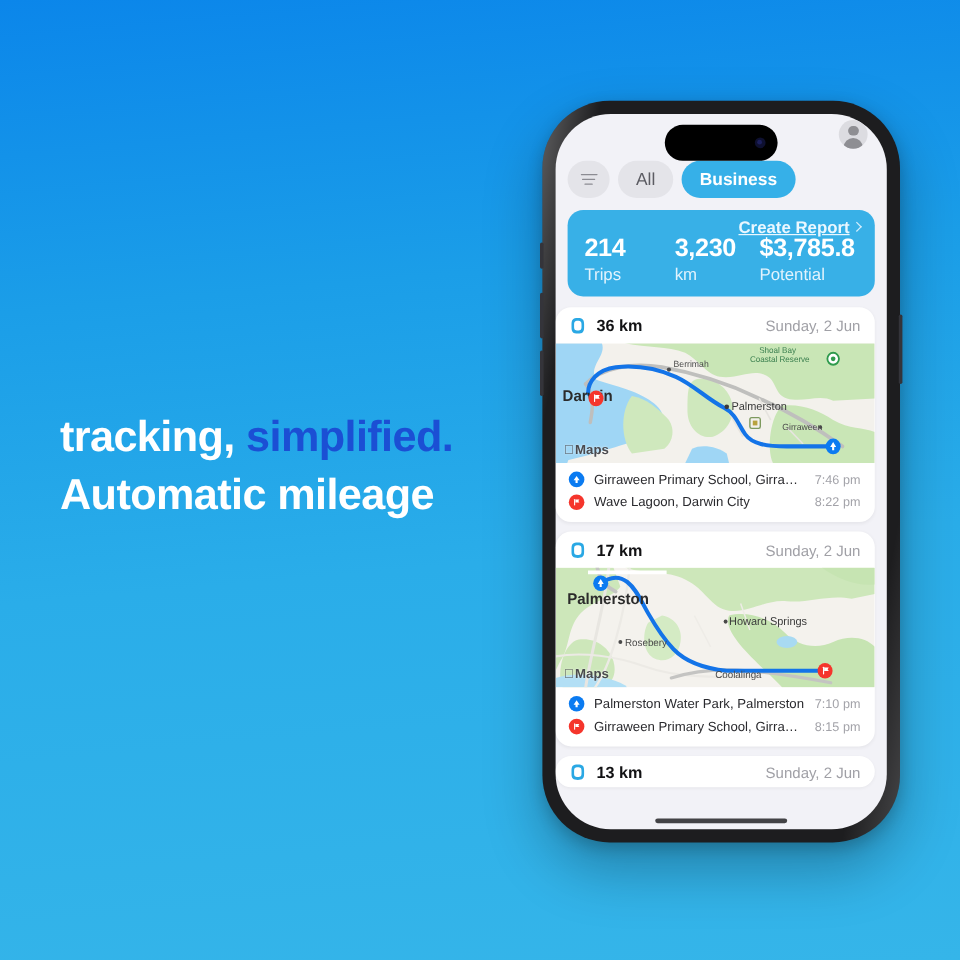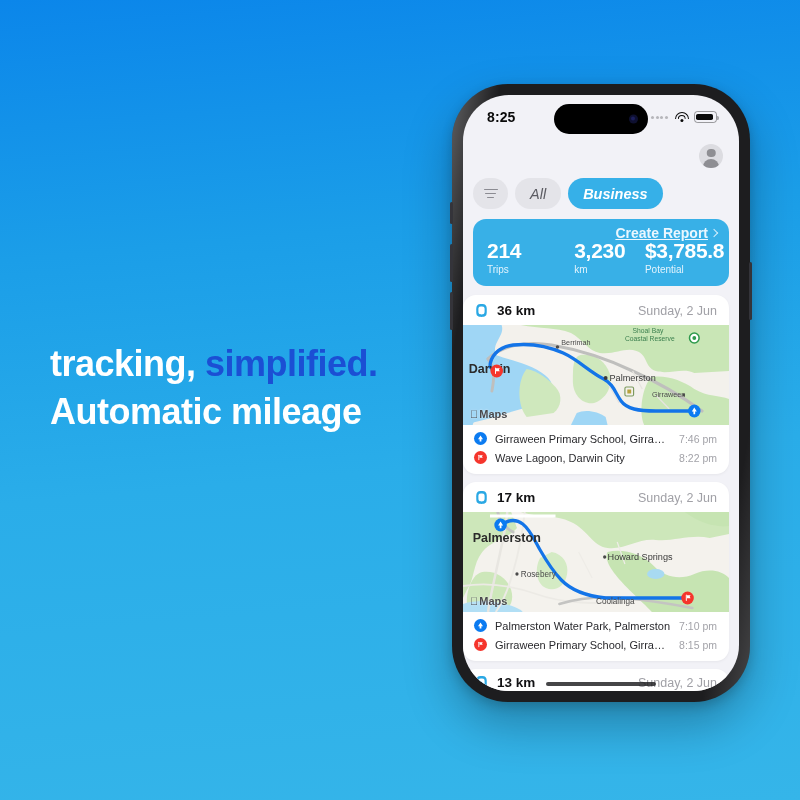--- a/index.html
+++ b/index.html
@@ -87,21 +87,21 @@
 
   .topbar { height:34px; display:flex; justify-content:flex-end; align-items:center; padding-right:16px; }
   .avatar {
     width:24px; height:24px; border-radius:50%; background:#dcdce1;
     position:relative; overflow:hidden; flex:none;
   }
   .avatar .head { position:absolute; left:50%; top:4.5px; transform:translateX(-50%); width:8.5px; height:8.5px; border-radius:50%; background:#8e8e93; }
   .avatar .body { position:absolute; left:50%; top:14.5px; transform:translateX(-50%); width:16px; height:12px; border-radius:8px 8px 0 0; background:#8e8e93; }
 
   
-  .pills { display:flex; gap:7px; padding:5px 0 10px 10px; align-items:center;font-style:italic; }
+  .pills { display:flex; gap:7px; padding:5px 0 10px 10px; align-items:center; }
   .pill {
     background:#e4e4e9; color:#5c5c63;
     border-radius:17px; height:31px;
     display:flex; align-items:center; justify-content:center;
     padding:0 15px; font-size:14.5px; white-space:nowrap; flex:none;
   }
   .pill.filter { width:35px; padding:0; }
   .pill.filter .lines { display:flex; flex-direction:column; gap:2.6px; align-items:center; }
   .pill.filter .lines i { display:block; height:1.6px; background:#8b8b92; border-radius:1px; }
   .pill.filter .lines i:nth-child(1){ width:14px; }
@@ -116,23 +116,23 @@
   }
   .create-report {
     position:absolute; right:12px; top:6px;
     font-size:14px; font-weight:bold; color:#eaf7ff;
     display:flex; align-items:center; gap:3px;text-decoration:underline;
   }
   .chev { width:6px; height:6px; border-right:1.6px solid #d4eefc; border-top:1.6px solid #d4eefc; transform:rotate(45deg); display:block; }
   .stats-row { display:flex; margin-top:14px; }
   .stat { flex:1; }
   .stat:nth-child(1){ flex:0 0 33%; }
-  .stat:nth-child(2){ flex:0 0 31%;margin-left:12px; }
+  .stat:nth-child(2){ flex:0 0 31%; }
   .stat-val { font-size:21px; font-weight:bold; letter-spacing:-0.3px; line-height:1.05; }
-  .stat-lbl { font-size:10px; color:#e2f3fd; margin-top:2px; }
+  .stat-lbl { font-size:14px; color:#e2f3fd; margin-top:2px; }
 
   
   .cards { padding:9px 10px 0 0; display:flex; flex-direction:column; gap:8px; }
   .card { background:#fff; border-radius:13px; overflow:hidden; box-shadow:0 1px 3px rgba(0,0,0,0.05); }
   .card-head { display:flex; align-items:center; justify-content:space-between; padding:8px 12px 7px 11px; }
   .card-head-left { display:flex; align-items:center; gap:8px; }
   .cat-icon { width:15px; height:15px; flex:none; }
   .dist { font-size:13.5px; font-weight:bold; color:#121214; }
   .date { font-size:12.5px; color:#a0a0a6; }
 
@@ -178,39 +178,20 @@
   <span class="btn-side btn-volup"></span>
   <span class="btn-side btn-voldn"></span>
   <span class="btn-side btn-power"></span>
 
   <div class="screen">
 
     <div class="dynamic-island">
       <span class="di-cam"></span>
     </div>
 
-    <div class="statusbar">
-      <div class="sb-time">8:25</div>
-      <div class="sb-right">
-        <span class="sb-dots">
-            <i></i>
-            <i></i>
-            <i></i>
-            <i></i>
-          </span>
-        <span class="wifi">
-          <span class="w1"></span>
-            <span class="w2"></span>
-            <span class="w3"></span>
-        </span>
-        <span class="batt">
-            <i></i>
-          </span>
-      </div>
-    </div>
 
     <div class="app">
 
       <div class="topbar">
         <div class="avatar">
           <span class="head"></span>
             <span class="body"></span>
         </div>
       </div>
 

